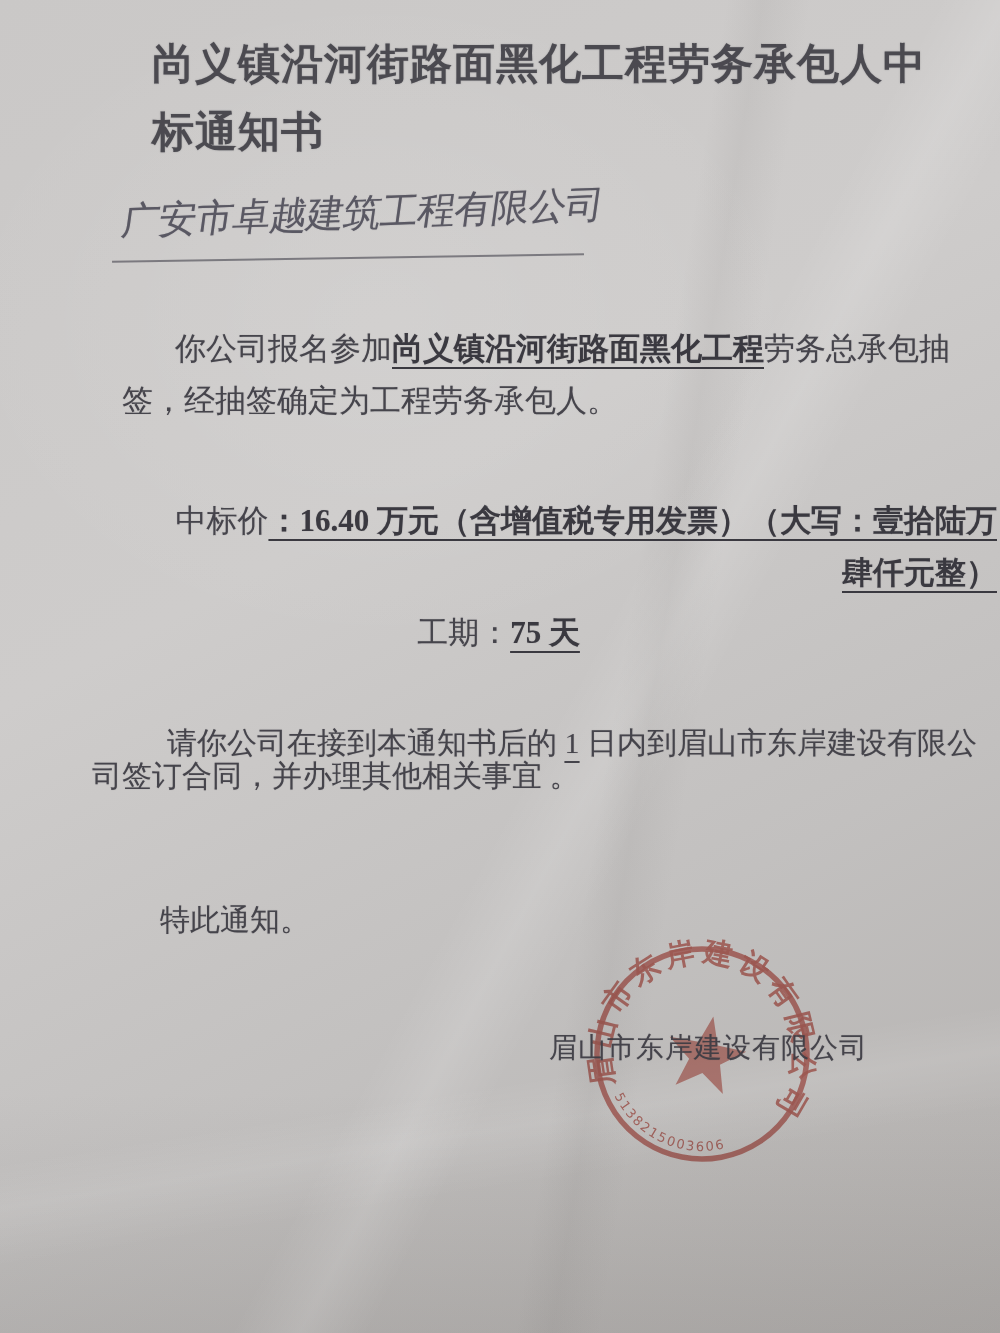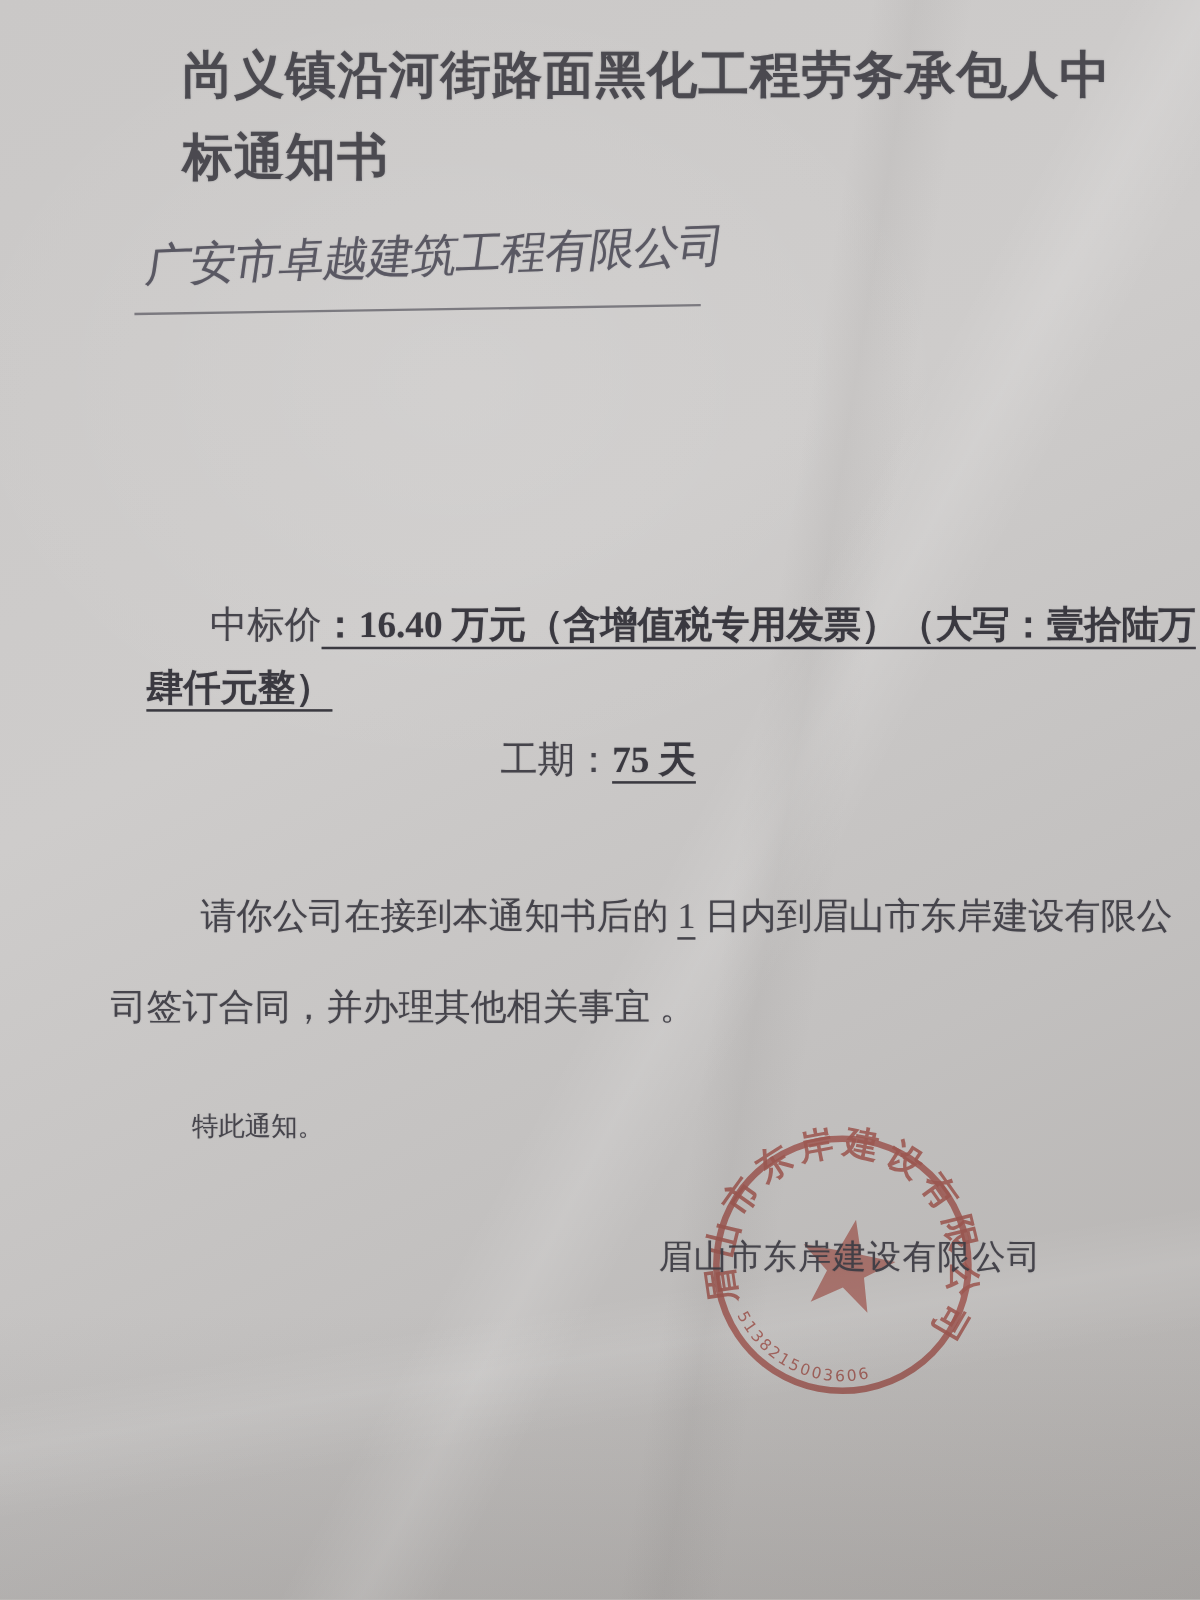--- a/index.html
+++ b/index.html
@@ -34,24 +34,24 @@
     color:rgba(78,76,88,.85);
     transform:rotate(-2deg) skewX(-10deg);transform-origin:left center;
     text-shadow:0 0 1px rgba(78,76,88,.4);
   }
   .hw-underline{
     position:absolute;left:112px;top:257px;width:472px;height:2px;
     background:rgba(95,93,102,.75);transform:rotate(-0.9deg);
   }
   .para{position:absolute;font-size:31px;line-height:52px;}
   .para.intro{left:122px;top:323px;width:845px;text-indent:53px;}
-  .para.price{left:122px;top:495px;width:875px;text-indent:53px;}
+  .para.price{left:122px;top:495px;width:875px;text-indent:53px;text-align:right;}
   .para.duration{left:122px;top:607px;width:700px;text-indent:53px;text-align:center;}
-  .para.contract{left:92px;top:726px;width:900px;text-indent:75px;font-size:30px;line-height:76px;}
-  .closing{position:absolute;left:160px;top:924px;font-size:22px;}
+  .para.contract{left:92px;top:726px;width:900px;text-indent:75px;font-size:30px;line-height:33px;}
+  .closing{position:absolute;left:160px;top:900px;font-size:30px;}
   .bold{font-weight:700;color:rgba(52,51,58,.94);}
   .u{text-decoration:underline;text-underline-offset:8px;text-decoration-thickness:2px;}
   .sig-company{position:absolute;left:549px;top:1029px;font-size:28px;letter-spacing:1px;z-index:3;}
   .sig-date{position:absolute;left:585px;top:1086px;font-size:28px;letter-spacing:2px;z-index:3;}
   .stamp{
     position:absolute;left:572px;top:924px;width:260px;height:260px;z-index:2;
     mix-blend-mode:multiply;opacity:.82;
   }
   .stamp svg{display:block;}
   .stamp-arc-text{font-family:"Liberation Serif","DejaVu Serif",serif;font-size:29px;font-weight:700;letter-spacing:6px;}
@@ -61,20 +61,21 @@
 <body>
 
 <div class="page">
   <div class="crease"></div>
 
   <div class="title">尚义镇沿河街路面黑化工程劳务承包人中标通知书</div>
 
   <div class="handwritten">广安市卓越建筑工程有限公司</div>
   <div class="hw-underline"></div>
 
+  <div class="para intro doc-text"><span>你公司报名参加</span><span class="bold u">尚义镇沿河街路面黑化工程</span><span>劳务总承包抽签，经抽签确定为工程劳务承包人。</span></div>
 
   <div class="para price doc-text"><span>中标价</span><span class="bold u">：16.40 万元（含增值税专用发票）（大写：壹拾陆万肆仟元整）</span></div>
 
   <div class="para duration doc-text"><span>工期：</span><span class="bold u">75 天</span></div>
 
   <div class="para contract doc-text"><span>请你公司在接到本通知书后的 </span><span class="u">1</span><span> 日内到眉山市东岸建设有限公司签订合同，并办理其他相关事宜 。</span></div>
 
   <div class="closing doc-text">特此通知。</div>
 
   <div class="stamp">

